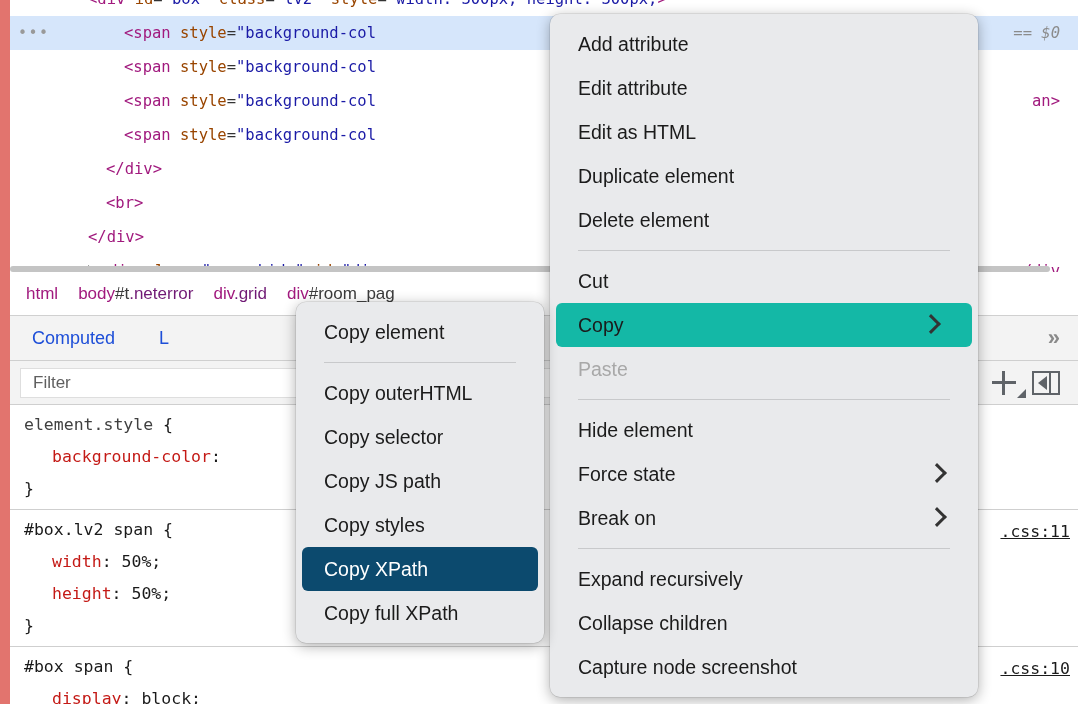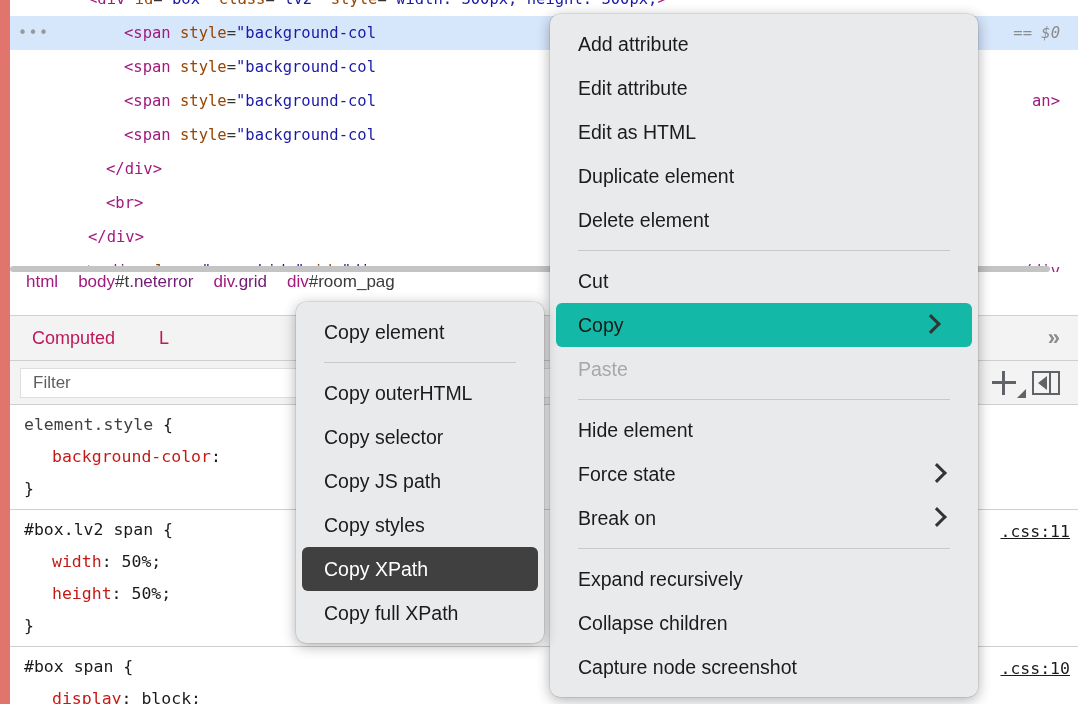--- a/index.html
+++ b/index.html
@@ -62,41 +62,41 @@
   .dom-hscroll .thumb {
     position: absolute; left: 0; top: 1px; width: 1040px; height: 6px;
     background: #c4c4c4; border-radius: 3px;
   }
 
   
   .crumb-bar {
     position: absolute; left: 10px; top: 272px; width: 1068px; height: 44px;
     background: #ffffff;
     border-bottom: 1px solid #d0d0d0;
-    display: flex; align-items: flex-start;
+    display: flex; align-items: center;
     padding-left: 16px;
     font-size: 17px;
     overflow: hidden;
   }
   .crumb { margin-right: 20px; white-space: nowrap; }
   .crumb .c-tag { color: #a11a7e; }
   .crumb .c-id  { color: #3b3b3b; }
   .crumb .c-cls { color: #701a75; }
 
   
   .tabbar {
     position: absolute; left: 10px; top: 316px; width: 1068px; height: 45px;
     background: #f3f3f3;
     border-bottom: 1px solid #cfcfcf;
     display: flex; align-items: stretch;
     overflow: hidden;
   }
   .tab {
     display: flex; align-items: center; padding: 0 22px;
-    font-size: 18px; color: #be185d; position: relative;
+    font-size: 18px; color: #1d4ed8; position: relative;
   }
   .tab.active { color: #1a1a1a; }
   .tab.active::after {
     content: ""; position: absolute; left: 8px; right: 8px; bottom: 0;
     height: 3px; background: #1a73e8;
   }
   .tab-more {
     margin-left: auto; display: flex; align-items: center;
     padding: 0 18px; color: #8a8a8a; font-size: 22px; font-weight: bold;
   }
@@ -179,21 +179,21 @@
     padding: 0 34px 0 28px;
     white-space: nowrap;
     display: flex; align-items: center;
   }
   .menu-item .label { flex: 1; }
   .menu-item.highlight {
     background: #14b8a6;
     margin: 0 6px; border-radius: 6px; padding-left: 22px;
   }
   .menu-item.selected {
-    background: #404040; color: #ffffff;
+    background: #0c4a6e; color: #ffffff;
     margin: 0 6px; border-radius: 6px; padding-left: 22px;
   }
   .menu-item.disabled { color: #a8a8a8; }
   .menu-sep {
     height: 1px; background: #c8c9cb; margin: 8px 28px;
   }
   .chev {
     width: 0; height: 0; position: relative; margin-left: 18px;
   }
   .chev::before {

